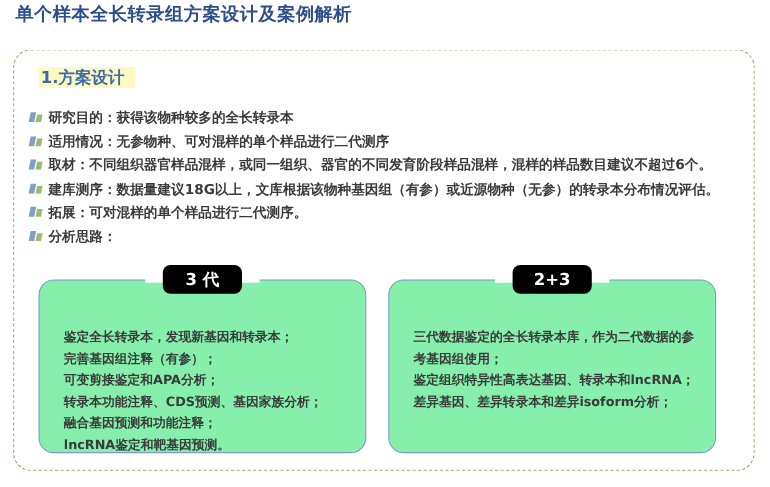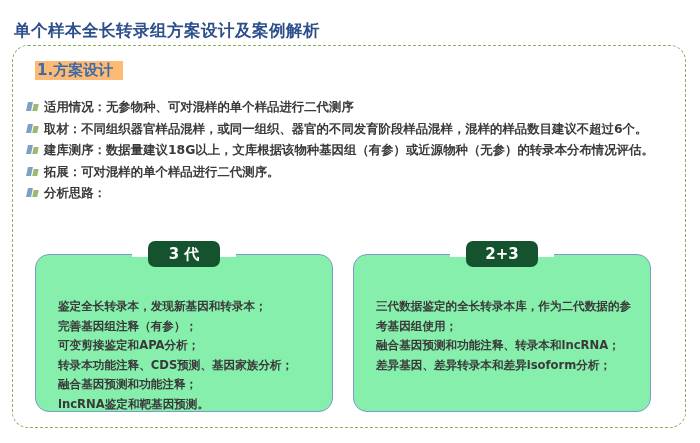--- a/index.html
+++ b/index.html
@@ -12,21 +12,21 @@
     background: #ffffff;
     font-family: "DejaVu Sans", "Liberation Sans", sans-serif;
     overflow: hidden;
     position: relative;
   }
 
   
   .page-title {
     position: absolute;
     left: 14px;
-    top: 20px;
+    top: 2px;
     font-size: 16.5px;
     font-weight: bold;
     color: #2c4e8a;
     letter-spacing: 0.5px;
     white-space: nowrap;
   }
 
   
   .panel {
     position: absolute;
@@ -41,21 +41,21 @@
   }
 
   
   .section-heading {
     position: absolute;
     left: 22px;
     top: 15px;
     font-size: 15px;
     font-weight: bold;
     color: #3b6ba8;
-    background: #fdba74;
+    background: #fef9c3;
     padding: 0 10px 0 2px;
     white-space: nowrap;
   }
   
   .heading-mask {
     position: absolute;
     left: 14px;
     top: 8px;
     width: 122px;
     height: 30px;
@@ -136,21 +136,21 @@
   }
   .box-tag {
     position: absolute;
     top: 0;
     left: 50%;
     transform: translateX(-50%);
     min-width: 72px;
     height: 26px;
     line-height: 26px;
     text-align: center;
-    background: #14532d;
+    background: #000000;
     color: #ffffff;
     font-size: 15px;
     font-weight: bold;
     border-radius: 7px;
     padding: 0 14px;
     box-sizing: border-box;
     z-index: 3;
   }
   
   .box-notch {
@@ -183,20 +183,24 @@
 
 <div class="page-title">单个样本全长转录组方案设计及案例解析</div>
 
 <div class="panel">
 
   <div class="heading-mask"></div>
   <div class="section-heading">1.方案设计</div>
 
   <div class="bullet-list">
 
+    <div class="bullet-row">
+      <span class="bullet-icon"></span>
+      <span class="bullet-text">研究目的：获得该物种较多的全长转录本</span>
+    </div>
 
     <div class="bullet-row">
       <span class="bullet-icon"></span>
       <span class="bullet-text">适用情况：无参物种、可对混样的单个样品进行二代测序</span>
     </div>
 
     <div class="bullet-row">
       <span class="bullet-icon"></span>
       <span class="bullet-text">取材：不同组织器官样品混样，或同一组织、器官的不同发育阶段样品混样，混样的样品数目建议不超过6个。</span>
     </div>
@@ -232,21 +236,21 @@
         </div>
       </div>
       <div class="box-notch"></div>
       <div class="box-tag">3 代</div>
     </div>
 
     <div class="box-wrap right">
       <div class="box-body">
         <div class="box-lines">
           <div class="box-line">三代数据鉴定的全长转录本库，作为二代数据的参考基因组使用；</div>
-          <div class="box-line">融合基因预测和功能注释、转录本和lncRNA；</div>
+          <div class="box-line">鉴定组织特异性高表达基因、转录本和lncRNA；</div>
           <div class="box-line">差异基因、差异转录本和差异isoform分析；</div>
         </div>
       </div>
       <div class="box-notch"></div>
       <div class="box-tag">2+3</div>
     </div>
 
   </div>
 
 </div>

